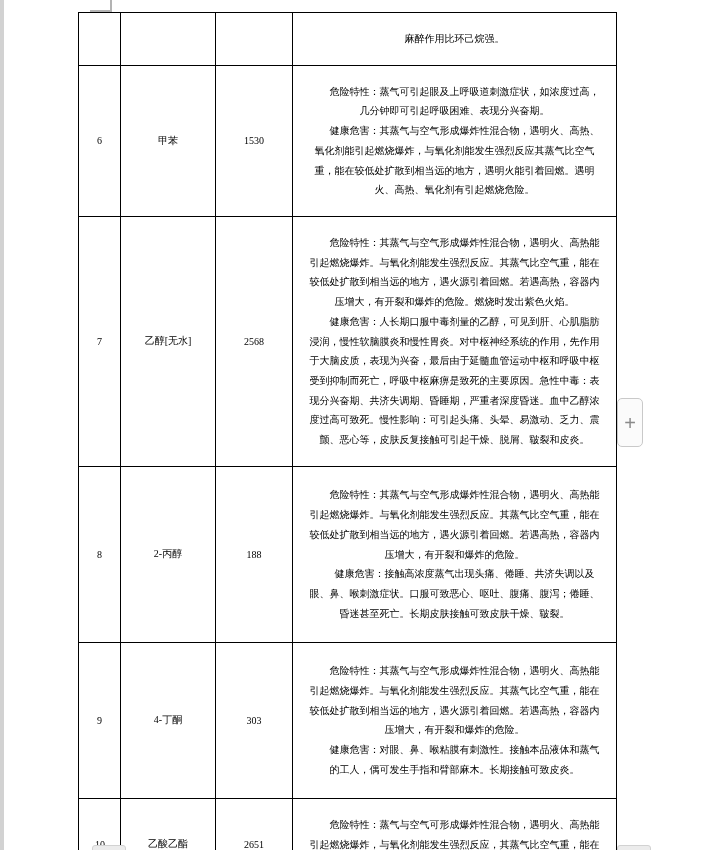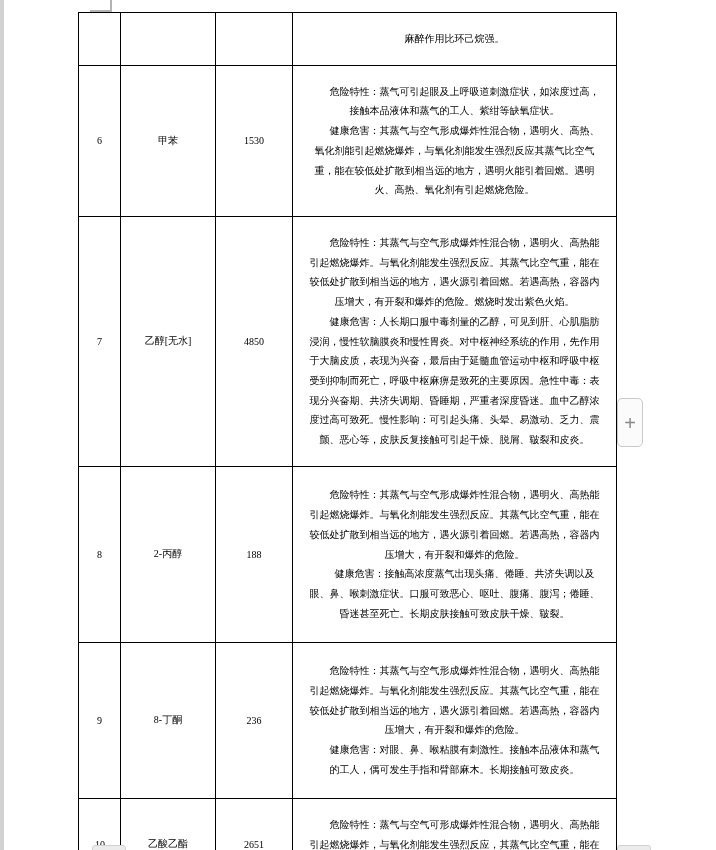--- a/index.html
+++ b/index.html
@@ -87,46 +87,46 @@
     <td></td>
     <td class="desc">
       <p class="cont">麻醉作用比环己烷强。</p>
     </td>
   </tr>
   <tr class="r-6">
     <td>6</td>
     <td>甲苯</td>
     <td>1530</td>
     <td class="desc">
-      <p>危险特性：蒸气可引起眼及上呼吸道刺激症状，如浓度过高，接触本品液体和蒸气的工人、紫绀等缺氧症状。</p>
+      <p>危险特性：蒸气可引起眼及上呼吸道刺激症状，如浓度过高，几分钟即可引起呼吸困难、表现分兴奋期。</p>
       <p>健康危害：其蒸气与空气形成爆炸性混合物，遇明火、高热、氧化剂能引起燃烧爆炸，与氧化剂能发生强烈反应其蒸气比空气重，能在较低处扩散到相当远的地方，遇明火能引着回燃。遇明火、高热、氧化剂有引起燃烧危险。</p>
     </td>
   </tr>
   <tr class="r-7">
     <td>7</td>
     <td>乙醇[无水]</td>
-    <td>4850</td>
+    <td>2568</td>
     <td class="desc">
       <p>危险特性：其蒸气与空气形成爆炸性混合物，遇明火、高热能引起燃烧爆炸。与氧化剂能发生强烈反应。其蒸气比空气重，能在较低处扩散到相当远的地方，遇火源引着回燃。若遇高热，容器内压增大，有开裂和爆炸的危险。燃烧时发出紫色火焰。</p>
       <p>健康危害：人长期口服中毒剂量的乙醇，可见到肝、心肌脂肪浸润，慢性软脑膜炎和慢性胃炎。对中枢神经系统的作用，先作用于大脑皮质，表现为兴奋，最后由于延髓血管运动中枢和呼吸中枢受到抑制而死亡，呼吸中枢麻痹是致死的主要原因。急性中毒：表现分兴奋期、共济失调期、昏睡期，严重者深度昏迷。血中乙醇浓度过高可致死。慢性影响：可引起头痛、头晕、易激动、乏力、震颤、恶心等，皮肤反复接触可引起干燥、脱屑、皲裂和皮炎。</p>
     </td>
   </tr>
   <tr class="r-8">
     <td>8</td>
     <td>2-丙醇</td>
     <td>188</td>
     <td class="desc">
       <p>危险特性：其蒸气与空气形成爆炸性混合物，遇明火、高热能引起燃烧爆炸。与氧化剂能发生强烈反应。其蒸气比空气重，能在较低处扩散到相当远的地方，遇火源引着回燃。若遇高热，容器内压增大，有开裂和爆炸的危险。</p>
       <p>健康危害：接触高浓度蒸气出现头痛、倦睡、共济失调以及眼、鼻、喉刺激症状。口服可致恶心、呕吐、腹痛、腹泻；倦睡、昏迷甚至死亡。长期皮肤接触可致皮肤干燥、皲裂。</p>
     </td>
   </tr>
   <tr class="r-9">
     <td>9</td>
-    <td>8-丁酮</td>
-    <td>236</td>
+    <td>4-丁酮</td>
+    <td>303</td>
     <td class="desc">
       <p>危险特性：其蒸气与空气形成爆炸性混合物，遇明火、高热能引起燃烧爆炸。与氧化剂能发生强烈反应。其蒸气比空气重，能在较低处扩散到相当远的地方，遇火源引着回燃。若遇高热，容器内压增大，有开裂和爆炸的危险。</p>
       <p>健康危害：对眼、鼻、喉粘膜有刺激性。接触本品液体和蒸气的工人，偶可发生手指和臂部麻木。长期接触可致皮炎。</p>
     </td>
   </tr>
   <tr class="r-10">
     <td>10</td>
     <td>乙酸乙酯</td>
     <td>2651</td>
     <td class="desc">

